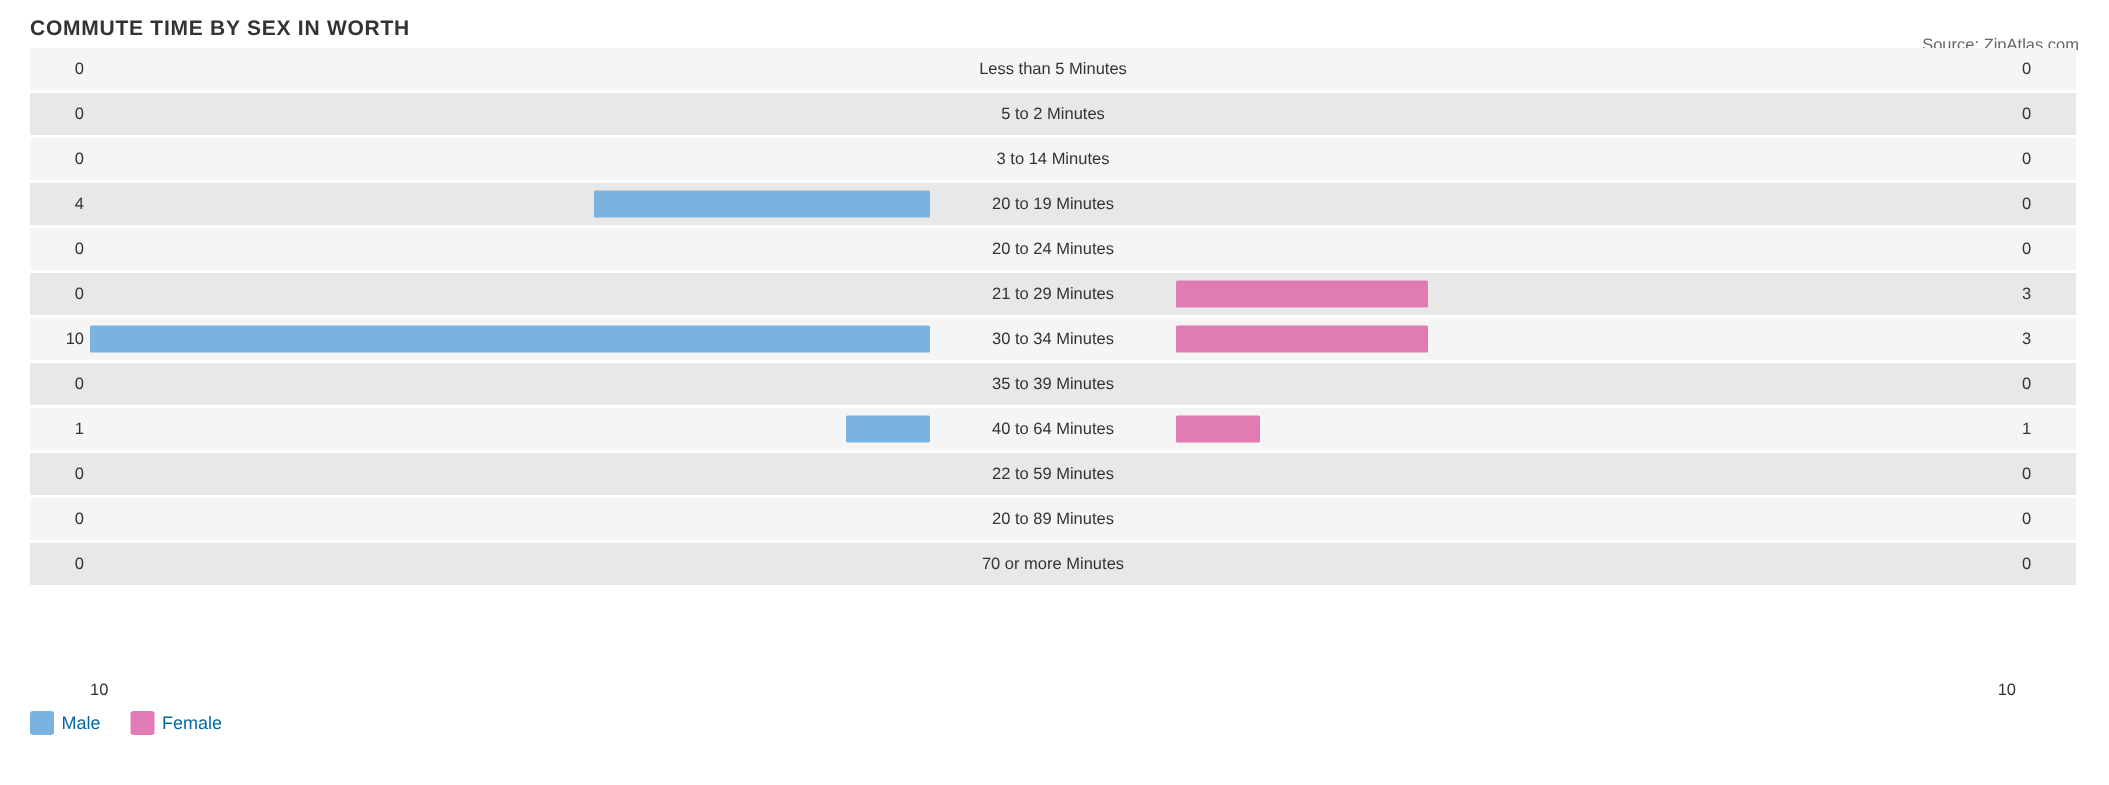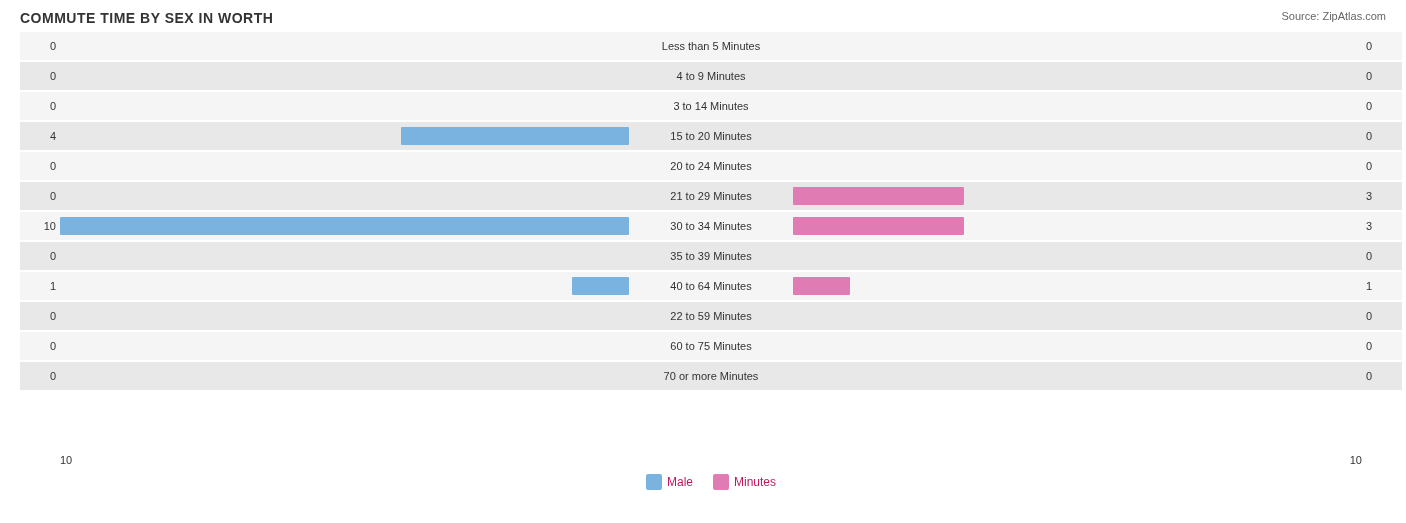--- a/index.html
+++ b/index.html
@@ -8,34 +8,34 @@
       background: #fff;
       width: 1406px;
       height: 523px;
       overflow: hidden;
       position: relative;
     }
     .chart-container {
       width: 1406px;
       height: 523px;
       background: #fff;
-      padding: 10px 4px 40px 20px;
+      padding: 10px 22px 40px 20px;
       position: relative;
     }
     .title {
       font-size: 14px;
       font-weight: bold;
       color: #333;
       text-transform: uppercase;
       letter-spacing: 0.5px;
       margin-bottom: 6px;
     }
     .source {
       position: absolute;
-      top: 10px;
+      top: 24px;
       right: 20px;
       font-size: 11px;
       color: #666;
     }
     .chart-area {
       position: relative;
       width: 100%;
       height: 420px;
     }
     .row {
@@ -103,26 +103,25 @@
     .right-val {
       width: 40px;
       text-align: left;
       font-size: 11px;
       color: #333;
       padding-left: 4px;
       flex-shrink: 0;
     }
     .legend {
       display: flex;
-      justify-content: center;
       align-items: center;
       gap: 20px;
       margin-top: 6px;
       font-size: 12px;
-      color: #be185d;
+      color: #0369a1;
     }
     .legend-item {
       display: flex;
       align-items: center;
       gap: 5px;
     }
     .legend-box {
       width: 16px;
       height: 16px;
       border-radius: 2px;
@@ -157,21 +156,21 @@
           </div>
         </div>
         <div class="right-val">0</div>
       </div>
       <div class="row">
         <div class="left-val">0</div>
         <div class="bars-area">
           <div class="left-bar-wrapper">
             <div class="bar-male" style="width: 0%;"></div>
           </div>
-          <div class="label-center">4 to 9 Minutes</div>
+          <div class="label-center">5 to 2 Minutes</div>
           <div class="right-bar-wrapper">
             <div class="bar-female" style="width: 0%;"></div>
           </div>
         </div>
         <div class="right-val">0</div>
       </div>
       <div class="row">
         <div class="left-val">0</div>
         <div class="bars-area">
           <div class="left-bar-wrapper">
@@ -183,21 +182,21 @@
           </div>
         </div>
         <div class="right-val">0</div>
       </div>
       <div class="row">
         <div class="left-val">4</div>
         <div class="bars-area">
           <div class="left-bar-wrapper">
             <div class="bar-male" style="width: 40%;"></div>
           </div>
-          <div class="label-center">15 to 20 Minutes</div>
+          <div class="label-center">20 to 19 Minutes</div>
           <div class="right-bar-wrapper">
             <div class="bar-female" style="width: 0%;"></div>
           </div>
         </div>
         <div class="right-val">0</div>
       </div>
       <div class="row">
         <div class="left-val">0</div>
         <div class="bars-area">
           <div class="left-bar-wrapper">
@@ -274,21 +273,21 @@
           </div>
         </div>
         <div class="right-val">0</div>
       </div>
       <div class="row">
         <div class="left-val">0</div>
         <div class="bars-area">
           <div class="left-bar-wrapper">
             <div class="bar-male" style="width: 0%;"></div>
           </div>
-          <div class="label-center">60 to 75 Minutes</div>
+          <div class="label-center">20 to 89 Minutes</div>
           <div class="right-bar-wrapper">
             <div class="bar-female" style="width: 0%;"></div>
           </div>
         </div>
         <div class="right-val">0</div>
       </div>
       <div class="row">
         <div class="left-val">0</div>
         <div class="bars-area">
           <div class="left-bar-wrapper">
@@ -308,16 +307,16 @@
     <span>10</span>
   </div>
 
   <div class="legend">
     <div class="legend-item">
       <div class="legend-box" style="background:#7bb3e0;"></div>
       <span>Male</span>
     </div>
     <div class="legend-item">
       <div class="legend-box" style="background:#e07bb3;"></div>
-      <span>Minutes</span>
+      <span>Female</span>
     </div>
   </div>
 </div>
 
 </body></html>

